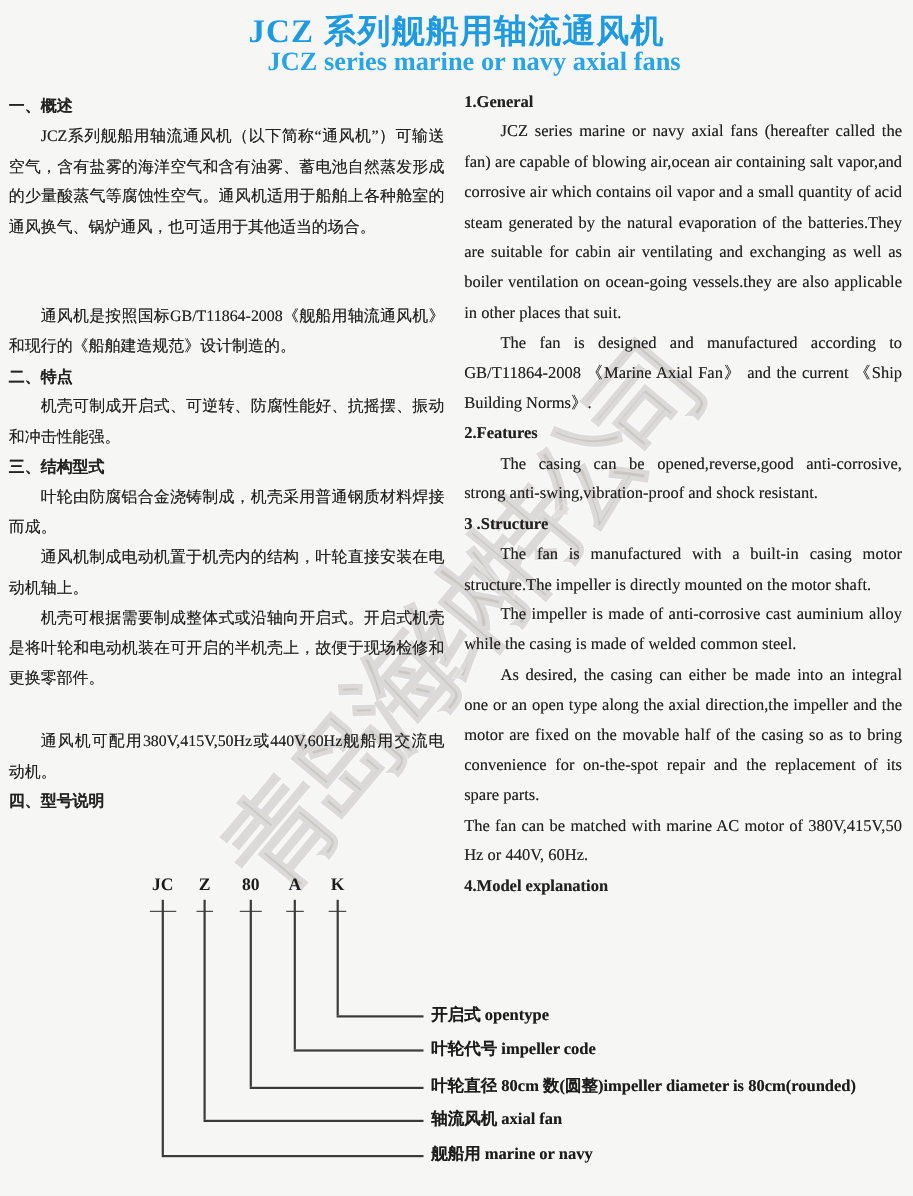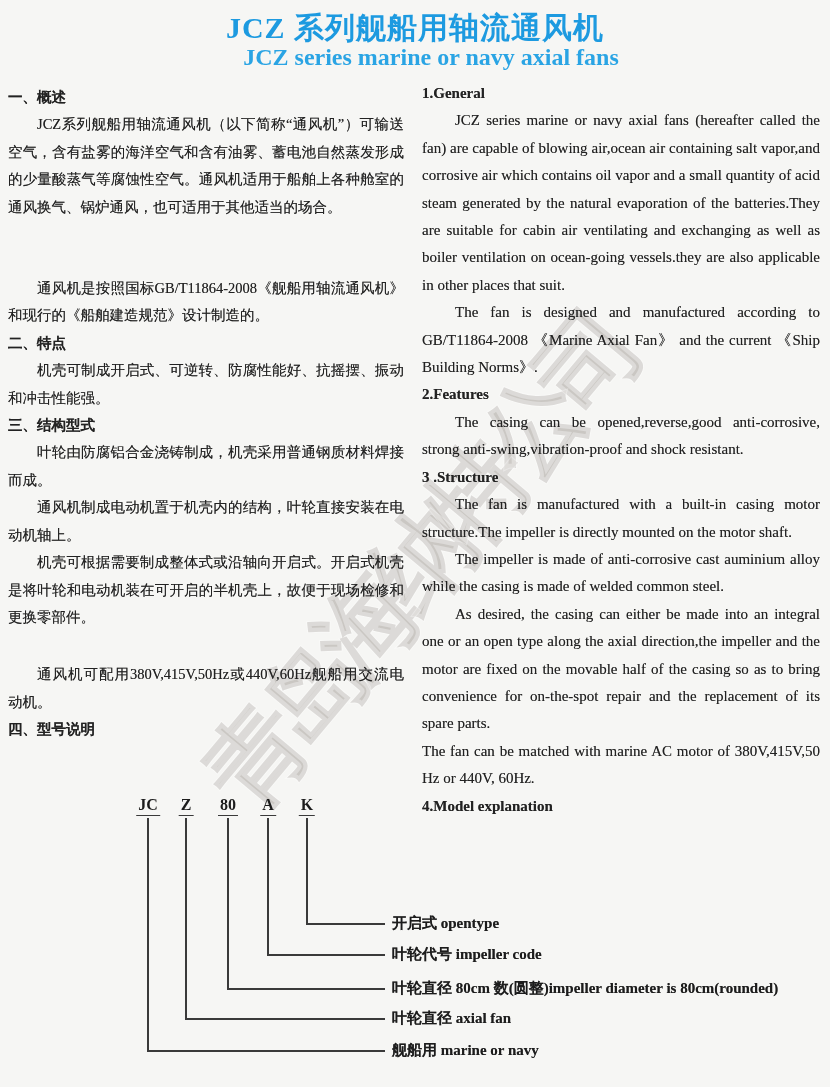--- a/index.html
+++ b/index.html
@@ -53,21 +53,21 @@
   }
   .col-right p{text-indent:2.2em;}
   .col-right p.noindent{text-indent:0;}
   .mt-big{margin-top:54px !important;}
   .mt-mid{margin-top:30px !important;}
   
   .diagram{position:absolute;left:0;top:786px;width:830px;height:300px;z-index:2;}
   .code{
     position:absolute;top:10px;transform:translateX(-50%);
     font-size:16px;font-weight:600;color:#1c1c1c;
-    padding:0 2px 1px 2px;border-bottom:1.6px solid #3a3a3a;
+    padding:0 2px 14px 2px;border-bottom:1.6px solid #3a3a3a;
     line-height:18px;
   }
   .vline,.hline{position:absolute;background:#3a3a3a;}
   .vline{width:1.5px;}
   .hline{height:1.5px;}
   .dlabel{
     position:absolute;left:392px;
     font-size:15px;line-height:20px;color:#1c1c1c;white-space:nowrap;
     font-weight:600;
     text-shadow:0 0 .3px rgba(0,0,0,.5);
@@ -130,17 +130,17 @@
 
     <div class="hline" style="left:306px;top:137px;width:79px"></div>
     <div class="hline" style="left:267px;top:168px;width:118px"></div>
     <div class="hline" style="left:227px;top:202px;width:158px"></div>
     <div class="hline" style="left:185px;top:232px;width:200px"></div>
     <div class="hline" style="left:147px;top:264px;width:238px"></div>
 
     <div class="dlabel" style="top:127px">开启式 opentype</div>
     <div class="dlabel" style="top:158px">叶轮代号 impeller code</div>
     <div class="dlabel" style="top:192px">叶轮直径 80cm 数(圆整)impeller diameter is 80cm(rounded)</div>
-    <div class="dlabel" style="top:222px">叶轮直径 axial fan</div>
+    <div class="dlabel" style="top:222px">轴流风机 axial fan</div>
     <div class="dlabel" style="top:254px">舰船用 marine or navy</div>
   </div>
 
 </div>
 
 </body></html>

